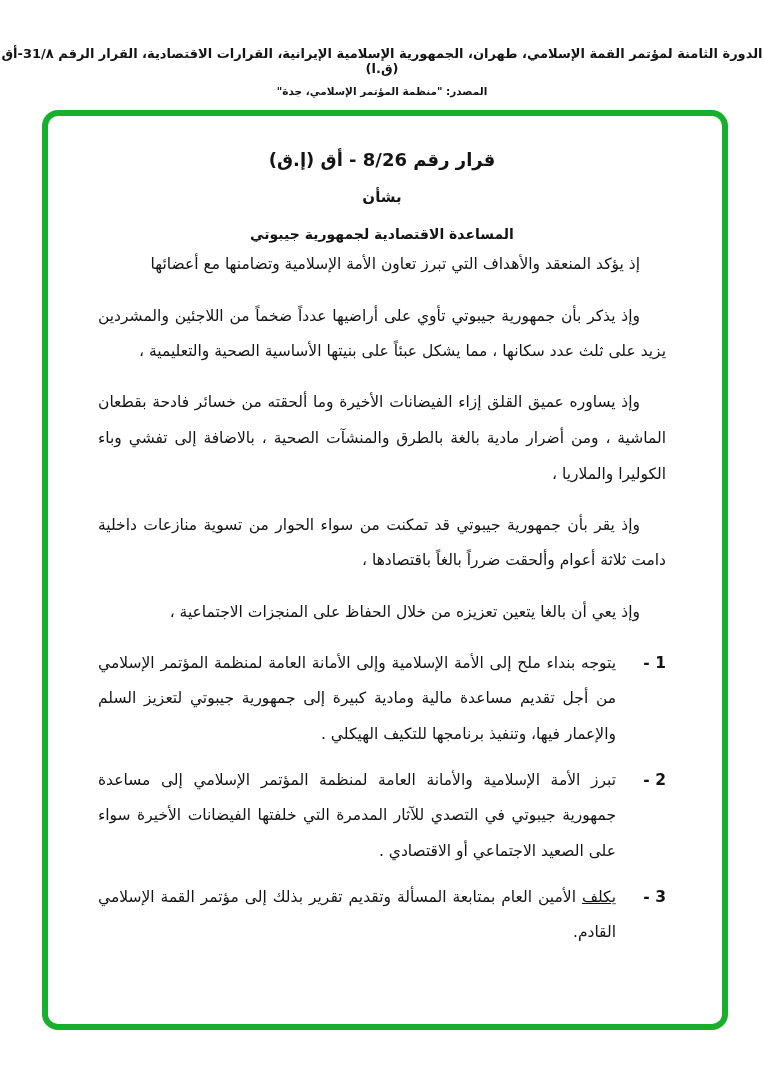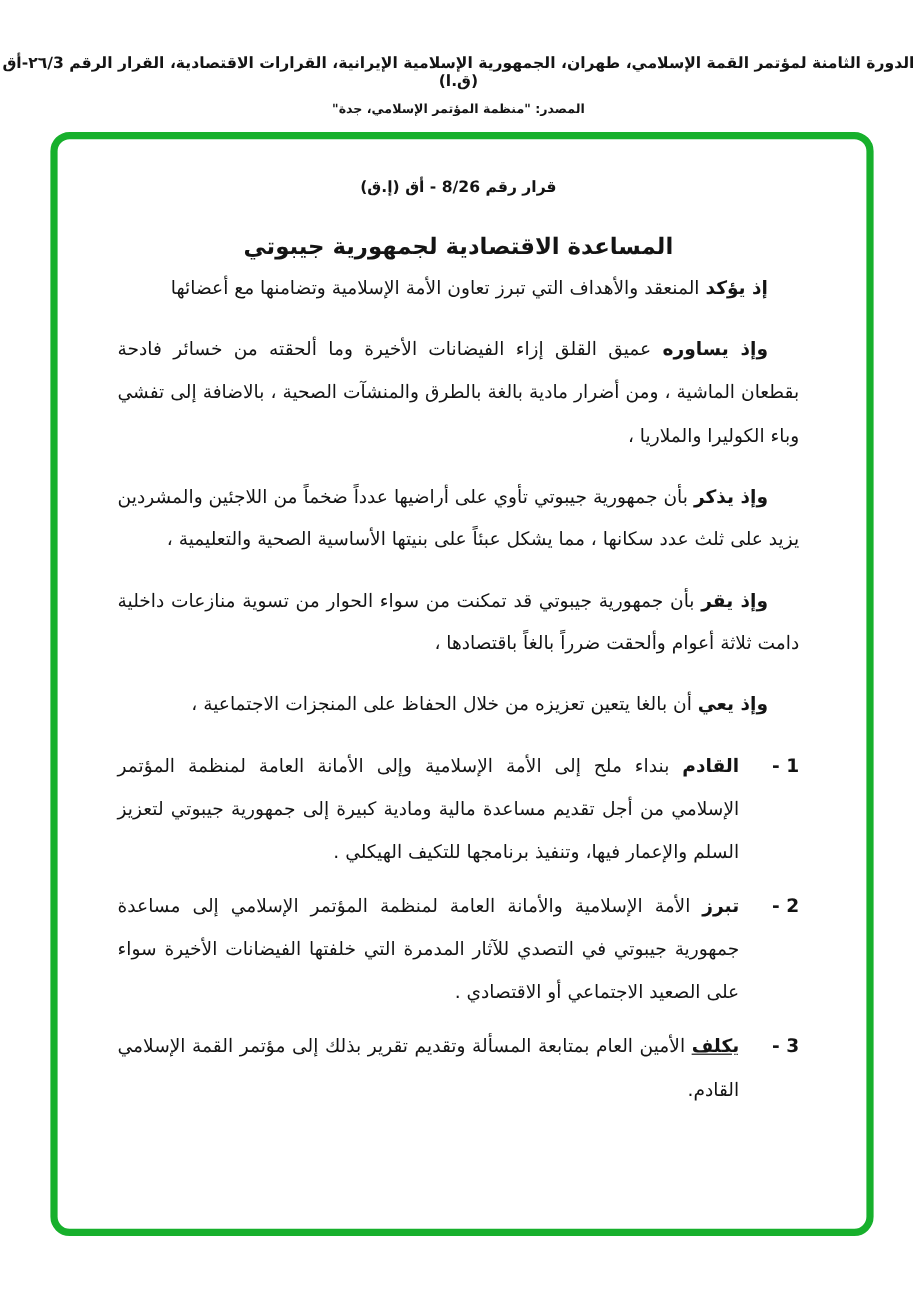--- a/index.html
+++ b/index.html
@@ -29,66 +29,67 @@
     border: 6px solid #17b02c;
     border-radius: 16px;
     background: #ffffff;
     overflow: hidden;
   }
   .doc-content {
     direction: rtl;
     padding: 32px 56px 0 50px;
   }
   .title-block { text-align: center; font-weight: bold; line-height: 1.35; }
-  .title-1 { font-size: 13px; }
+  .title-1 { font-size: 18px; }
   .title-2 { font-size: 15px; margin-top: 15px; }
-  .title-3 { font-size: 19px; margin-top: 28px; }
+  .title-3 { font-size: 14px; margin-top: 17px; }
 
   .body-text { font-size: 15.5px; line-height: 2.3; text-align: justify; }
   .preamble { margin-top: 24px; text-indent: 26px; }
   .clause   { margin-top: 4px;  text-indent: 26px; }
-  .lead { font-weight: bold; }
+  .lead { font-weight: normal; }
 
   .items { margin-top: 8px; }
   .item { display: flex; margin-top: 10px; }
   .item-num { flex: 0 0 50px; width: 50px; font-weight: bold; }
   .item-text { flex: 1; }
 </style>
 </head>
 <body>
 
 <header class="page-header">
-  <div class="hdr-line1">الدورة الثامنة لمؤتمر القمة الإسلامي، طهران، الجمهورية الإسلامية الإيرانية، القرارات الاقتصادية، القرار الرقم ٢٦/3-أق (ق.ا)</div>
+  <div class="hdr-line1">الدورة الثامنة لمؤتمر القمة الإسلامي، طهران، الجمهورية الإسلامية الإيرانية، القرارات الاقتصادية، القرار الرقم 31/٨-أق (ق.ا)</div>
   <div class="hdr-line2">المصدر:  "منظمة المؤتمر الإسلامي، جدة"</div>
 </header>
 
 <div class="doc-frame" style="border-color: rgb(23, 176, 44);">
   <div class="doc-content">
 
     <div class="title-block">
       <div class="title-1">قرار رقم 8/26 - أق (إ.ق)</div>
+      <div class="title-2">بشأن</div>
       <div class="title-3">المساعدة الاقتصادية لجمهورية جيبوتي</div>
     </div>
 
 
     <p class="body-text clause"><span class="lead">إذ يؤكد</span><span> المنعقد والأهداف التي تبرز تعاون الأمة الإسلامية وتضامنها مع أعضائها</span></p>
 
+    <p class="body-text clause"><span class="lead">وإذ يذكر</span><span> بأن جمهورية جيبوتي تأوي على أراضيها عدداً ضخماً من اللاجئين والمشردين يزيد على ثلث عدد سكانها ، مما يشكل عبئاً على بنيتها الأساسية الصحية والتعليمية ،</span></p>
+
     <p class="body-text clause"><span class="lead">وإذ يساوره</span><span> عميق القلق إزاء الفيضانات الأخيرة وما ألحقته من خسائر فادحة بقطعان الماشية ، ومن أضرار مادية بالغة بالطرق والمنشآت الصحية ، بالاضافة إلى تفشي وباء الكوليرا والملاريا ،</span></p>
-
-    <p class="body-text clause"><span class="lead">وإذ يذكر</span><span> بأن جمهورية جيبوتي تأوي على أراضيها عدداً ضخماً من اللاجئين والمشردين يزيد على ثلث عدد سكانها ، مما يشكل عبئاً على بنيتها الأساسية الصحية والتعليمية ،</span></p>
 
     <p class="body-text clause"><span class="lead">وإذ يقر</span><span> بأن جمهورية جيبوتي قد تمكنت من سواء الحوار من تسوية منازعات داخلية دامت ثلاثة أعوام وألحقت ضرراً بالغاً باقتصادها ،</span></p>
 
     <p class="body-text clause"><span class="lead">وإذ يعي</span><span> أن بالغا يتعين تعزيزه من خلال الحفاظ على المنجزات الاجتماعية ،</span></p>
 
     <div class="items">
 
       <div class="item body-text">
         <span class="item-num">1 -</span>
-        <span class="item-text"><span class="lead">القادم</span><span> بنداء ملح إلى الأمة الإسلامية وإلى الأمانة العامة لمنظمة المؤتمر الإسلامي من أجل تقديم مساعدة مالية ومادية كبيرة إلى جمهورية جيبوتي لتعزيز السلم والإعمار فيها، وتنفيذ برنامجها للتكيف الهيكلي .</span></span>
+        <span class="item-text"><span class="lead">يتوجه</span><span> بنداء ملح إلى الأمة الإسلامية وإلى الأمانة العامة لمنظمة المؤتمر الإسلامي من أجل تقديم مساعدة مالية ومادية كبيرة إلى جمهورية جيبوتي لتعزيز السلم والإعمار فيها، وتنفيذ برنامجها للتكيف الهيكلي .</span></span>
       </div>
 
       <div class="item body-text">
         <span class="item-num">2 -</span>
         <span class="item-text"><span class="lead">تبرز</span><span> الأمة الإسلامية والأمانة العامة لمنظمة المؤتمر الإسلامي إلى مساعدة جمهورية جيبوتي في التصدي للآثار المدمرة التي خلفتها الفيضانات الأخيرة سواء على الصعيد الاجتماعي أو الاقتصادي .</span></span>
       </div>
 
       <div class="item body-text">
         <span class="item-num">3 -</span>
         <span class="item-text"><span class="lead" style="text-decoration: underline;">يكلف</span><span> الأمين العام بمتابعة المسألة وتقديم تقرير بذلك إلى مؤتمر القمة الإسلامي القادم.</span></span>

